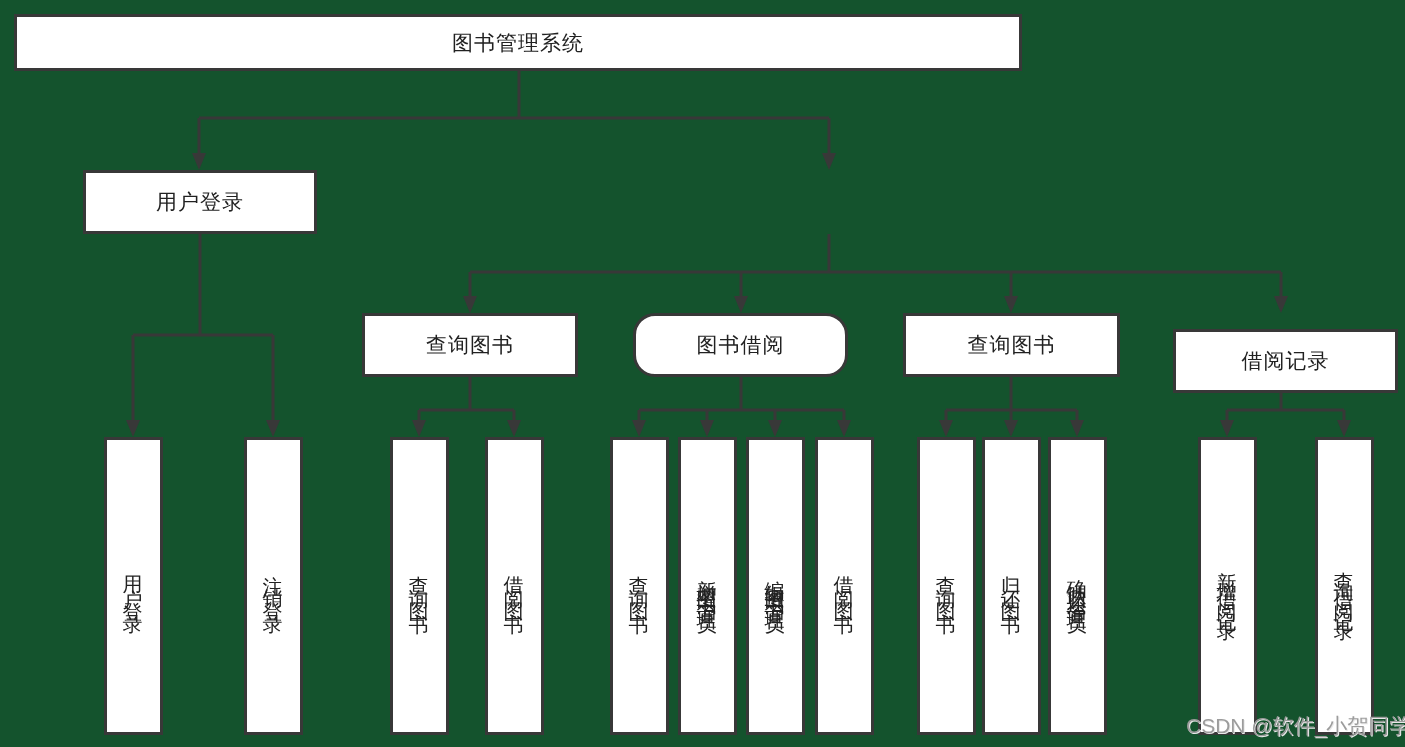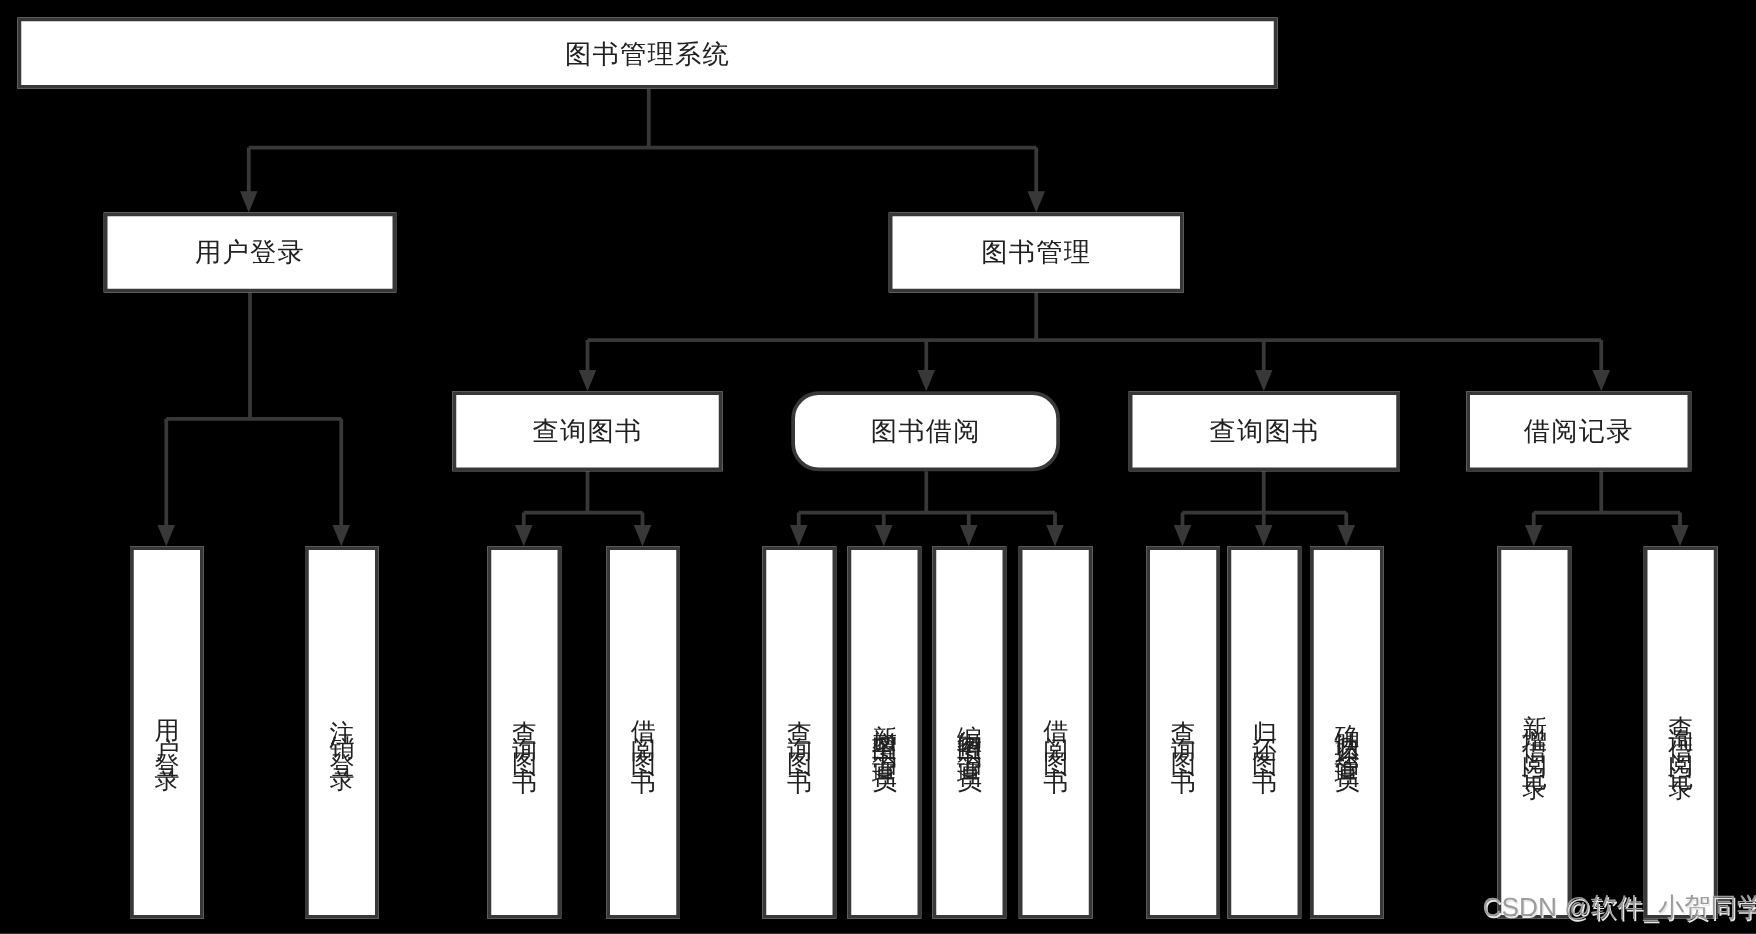--- a/index.html
+++ b/index.html
@@ -4,21 +4,21 @@
 <style>
   html, body { margin: 0; padding: 0; }
   body {
     font-family: "Liberation Sans", sans-serif;
     background: #ffffff;
   }
   .canvas {
     position: relative;
     width: 1405px;
     height: 747px;
-    background: #000000;
+    background: #14532d;
     overflow: hidden;
   }
   .connectors {
     position: absolute;
     left: 0; top: 0;
     width: 1405px; height: 747px;
   }
   .connectors path {
     stroke: #383838;
     stroke-width: 3;
@@ -112,34 +112,31 @@
     <polygon points="1337,420 1351,420 1344,437"></polygon>
   </svg>
 
   <div class="hnode" style="left:14px; top:14px; width:1008px; height:57px;">
     <span>图书管理系统</span>
   </div>
 
   <div class="hnode" style="left:83px; top:170px; width:234px; height:64px;">
     <span>用户登录</span>
   </div>
-  <div class="hnode" style="left:711px; top:170px; width:236px; height:64px;">
-    <span>图书管理</span>
-  </div>
 
   <div class="hnode" style="left:362px; top:313px; width:216px; height:64px;">
     <span>查询图书</span>
   </div>
   <div class="hnode" style="left:633px; top:313px; width:215px; height:64px;border-radius:22px;">
     <span>图书借阅</span>
   </div>
   <div class="hnode" style="left:903px; top:313px; width:217px; height:64px;">
     <span>查询图书</span>
   </div>
-  <div class="hnode" style="left:1173px; top:313px; width:180px; height:64px;">
+  <div class="hnode" style="left:1173px; top:329px; width:225px; height:64px;">
     <span>借阅记录</span>
   </div>
 
   <div class="vnode ls4" style="left:104px; top:437px;">
     <span>用户登录</span>
   </div>
   <div class="vnode ls4" style="left:244px; top:437px;">
     <span>注销登录</span>
   </div>
 

